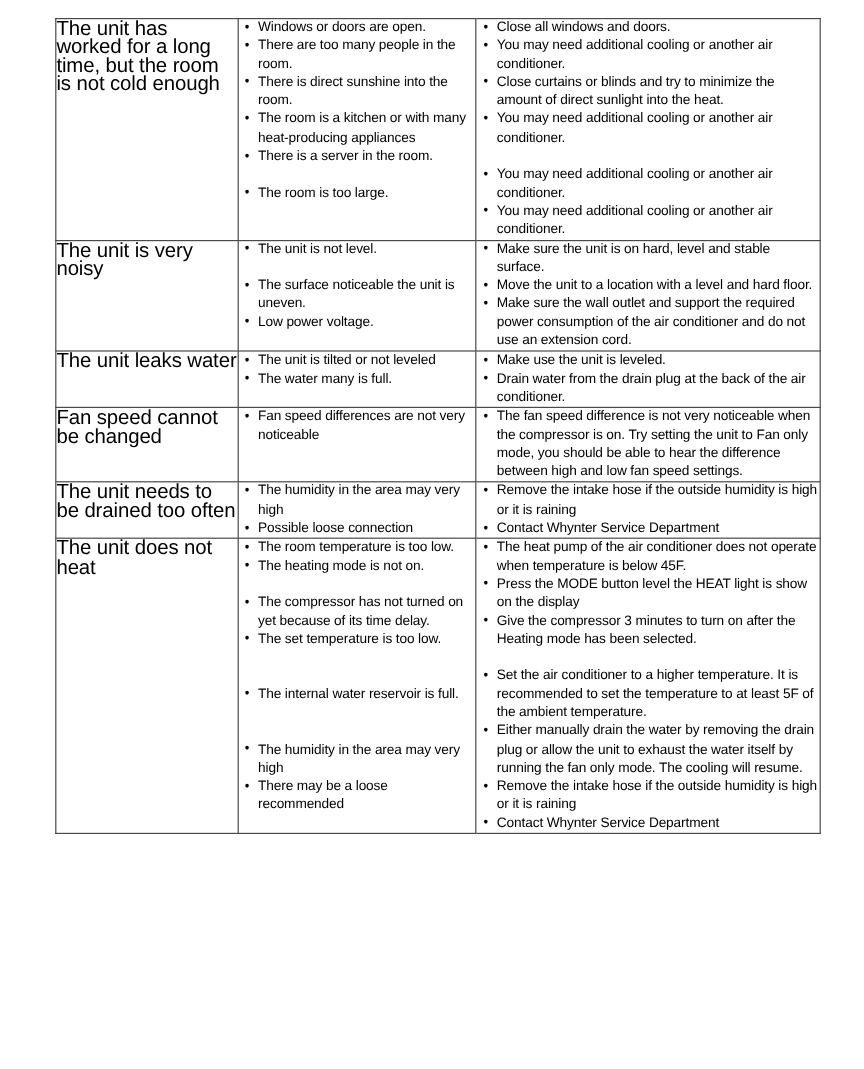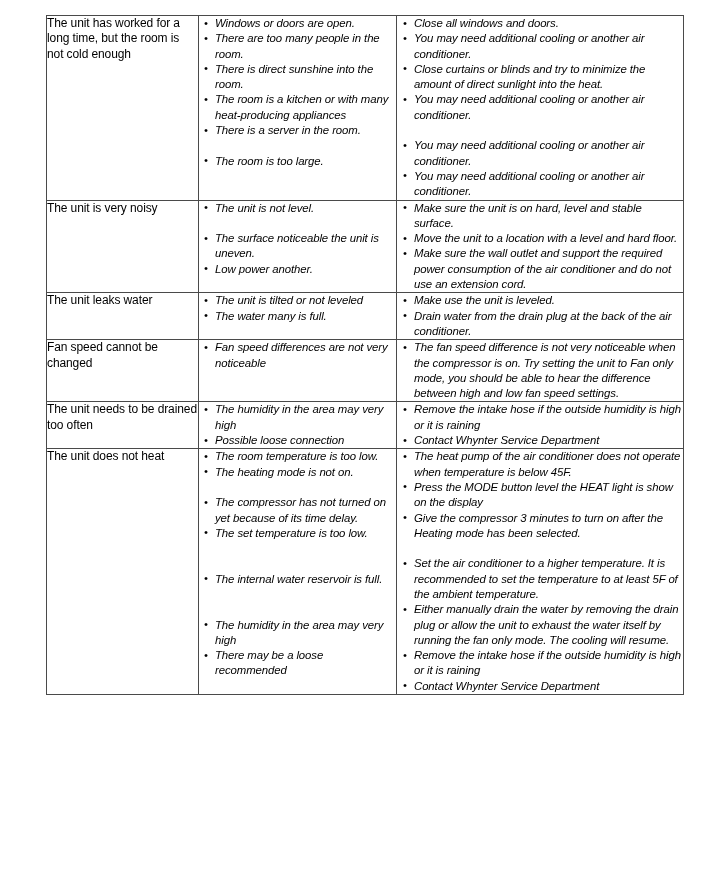--- a/index.html
+++ b/index.html
@@ -35,40 +35,39 @@
     background: #ffffff;
   }
   col.c-problem { width: 152px; }
   col.c-cause   { width: 198px; }
   col.c-solution{ width: 287px; }
 
   .problem-cell {
     padding: 7px 4px 6px 5px;
   }
   .problem-text {
-    font-size: 12px;
+    font-size: 17px;
     line-height: 15.3px;
     letter-spacing: -0.1px;
   }
   .list-cell {
     padding: 6px 4px 6px 0px;
   }
   ul.bullets {
     list-style: none;
     margin: 0;
     padding: 0;
   }
   ul.bullets > li {
     position: relative;
     padding-left: 18px;
     font-size: 11.4px;
     line-height: 15.3px;
     letter-spacing: -0.1px;
     margin: 0 0 0 0;
-    font-style: italic;
   }
   ul.bullets > li::before {
     content: "\2022";
     position: absolute;
     left: 7px;
     top: -0.5px;
     font-size: 11px;
     line-height: 15.3px;
   }
   ul.bullets > li.gap-1 { margin-top: 15.3px; }
@@ -115,21 +114,21 @@
           </td>
         </tr>
         <tr>
           <td class="problem-cell">
             <div class="problem-text">The unit is very noisy</div>
           </td>
           <td class="list-cell cause-col">
             <ul class="bullets">
               <li class="">The unit is not level.</li>
               <li class="gap-1">The surface noticeable the unit is uneven.</li>
-              <li class="">Low power another.</li>
+              <li class="">Low power voltage.</li>
             </ul>
           </td>
           <td class="list-cell sol-col">
             <ul class="bullets">
               <li class="">Make sure the unit is on hard, level and stable surface.</li>
               <li class="">Move the unit to a location with a level and hard floor.</li>
               <li class="">Make sure the wall outlet and support the required power consumption of the air conditioner and do not use an extension cord.</li>
             </ul>
           </td>
         </tr>

